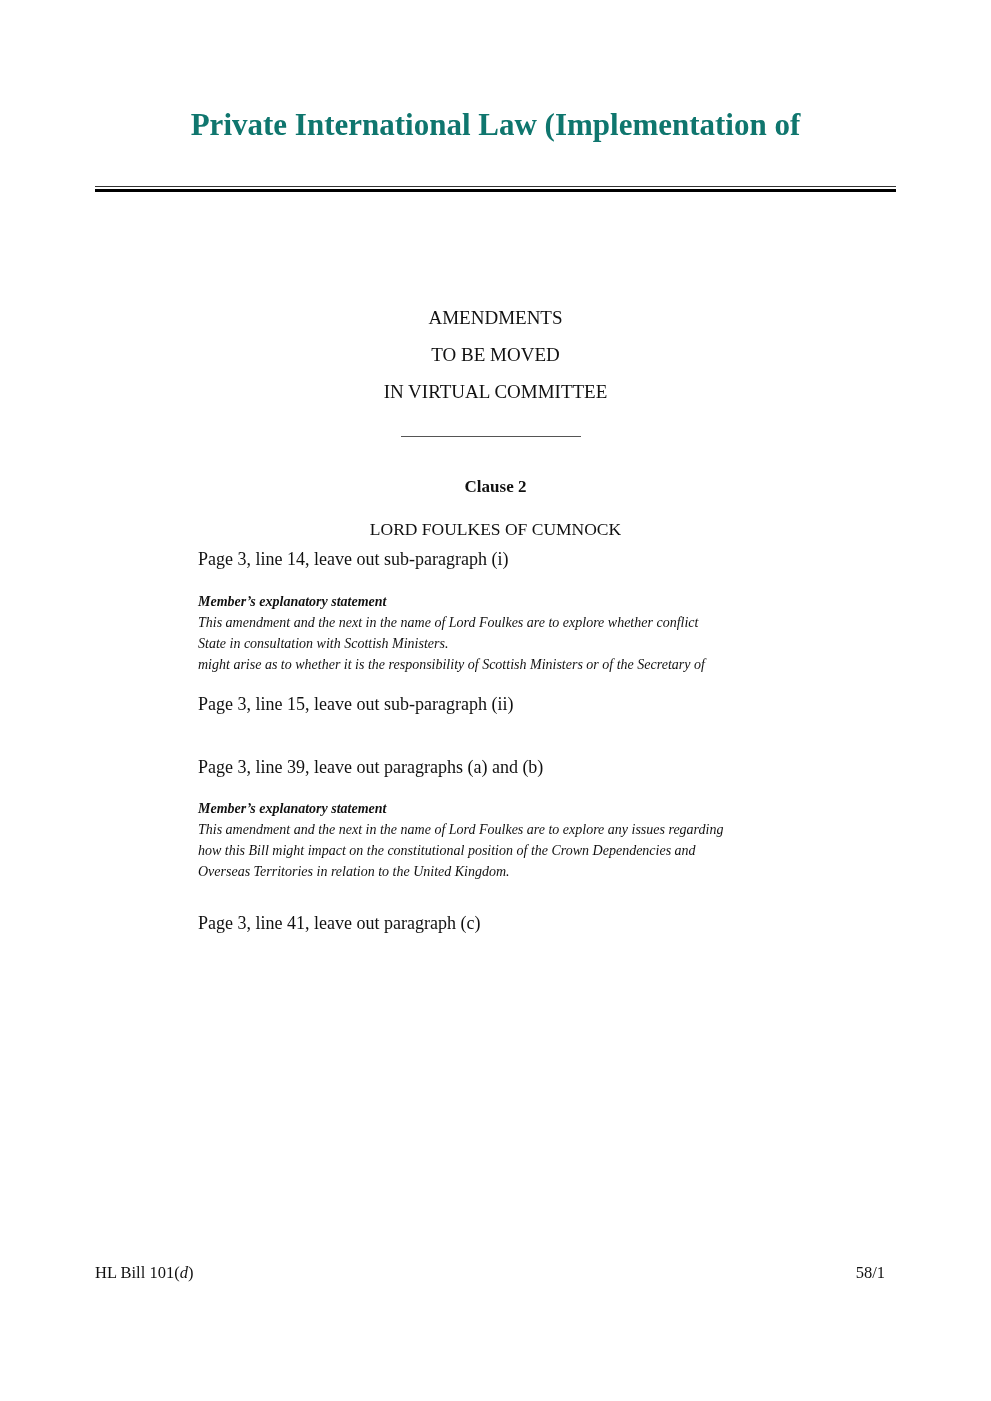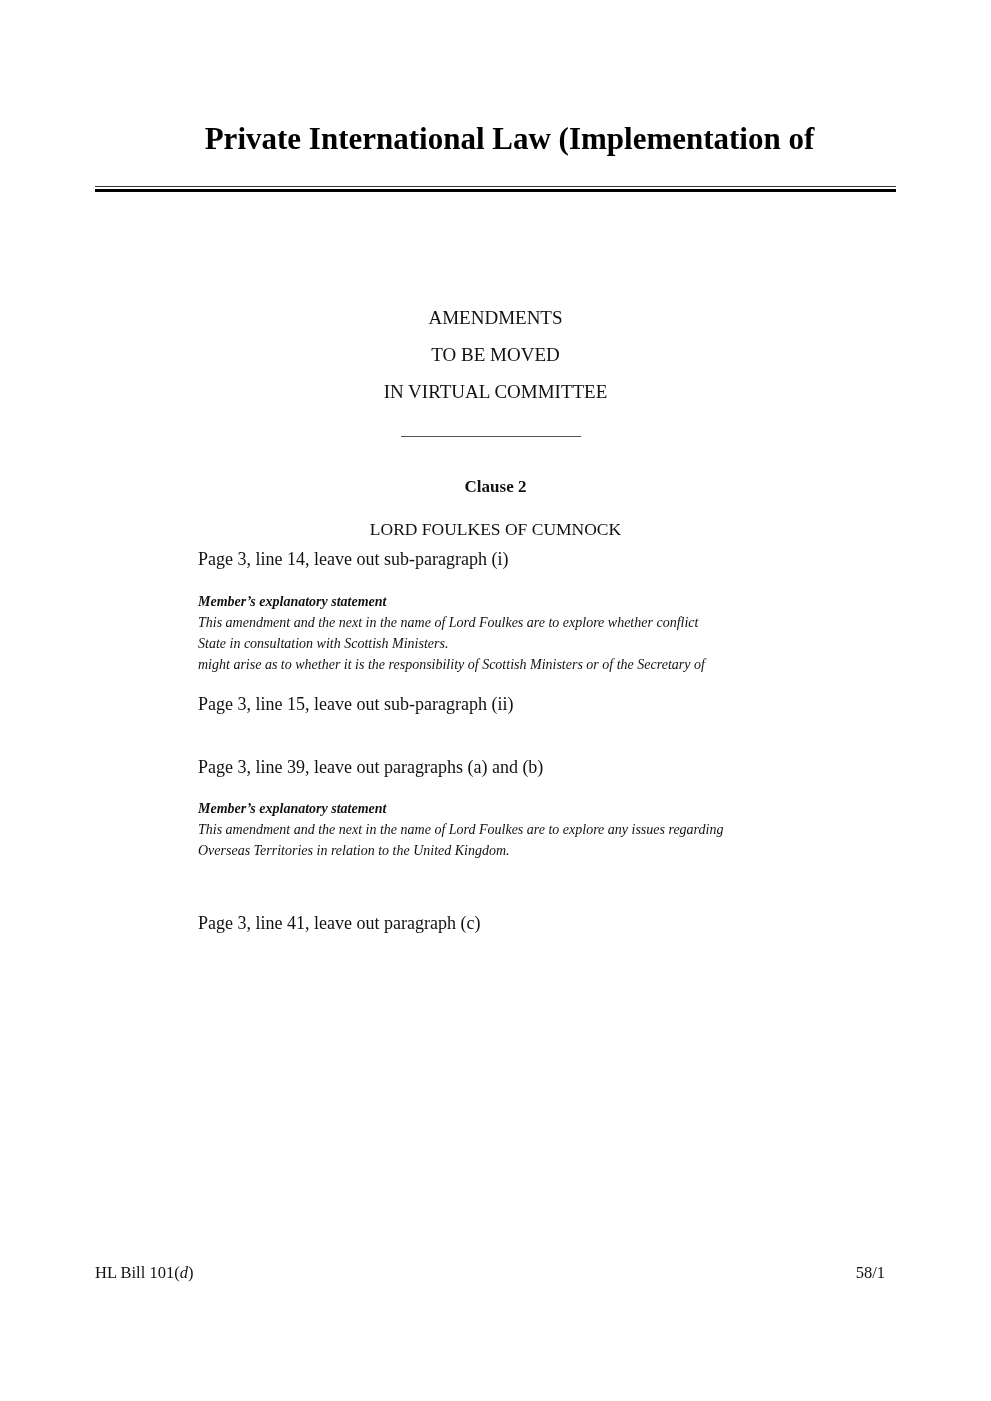--- a/index.html
+++ b/index.html
@@ -18,22 +18,22 @@
     .title {
       position: absolute;
       left: 95px;
       width: 801px;
       top: 106px;
       text-align: center;
       font-family: "Liberation Serif", serif;
       font-weight: bold;
       font-size: 31px;
       line-height: 38px;
-      color: #000000;
-      margin: 14px;
+      color: #0f766e;
+      margin: 0;
     }
     .title-rule {
       position: absolute;
       left: 95px;
       width: 801px;
       top: 186px;
       height: 7px;
     }
     .title-rule .thin {
       position: absolute;
@@ -139,19 +139,20 @@
   <span class="st-body">State in consultation with Scottish Ministers.</span>
   <span class="st-body">might arise as to whether it is the responsibility of Scottish Ministers or of the Secretary of</span>
 </div>
 
 <div class="amend" style="top:693px;text-align:center;">Page 3, line 15, leave out sub-paragraph (ii)</div>
 
 <div class="amend" style="top:756px;">Page 3, line 39, leave out paragraphs (a) and (b)</div>
 <div class="statement" style="top:798px;">
   <span class="st-head">Member’s explanatory statement</span>
   <span class="st-body">This amendment and the next in the name of Lord Foulkes are to explore any issues regarding</span>
+  <span class="st-body">how this Bill might impact on the constitutional position of the Crown Dependencies and</span>
   <span class="st-body">Overseas Territories in relation to the United Kingdom.</span>
 </div>
 
 <div class="amend" style="top:912px;">Page 3, line 41, leave out paragraph (c)</div>
 
 <div class="footer footer-left"><span>HL Bill 101(</span><i>d</i><span>)</span></div>
 <div class="footer footer-right">58/1</div>
 
 </body></html>

